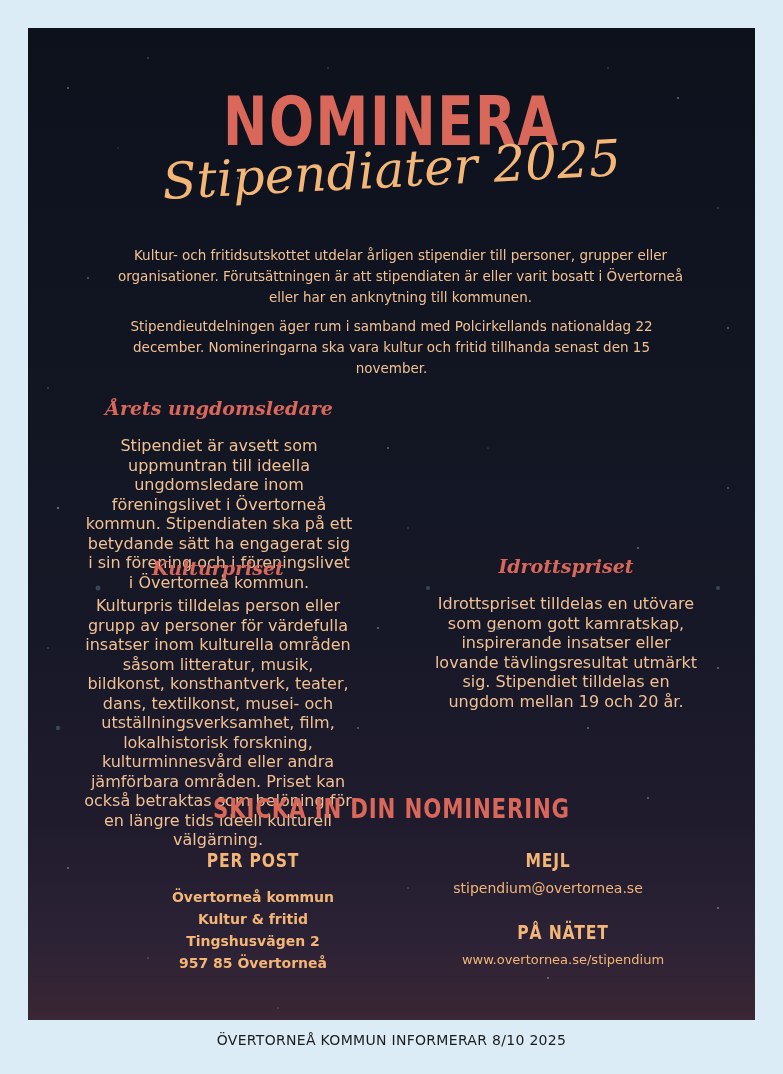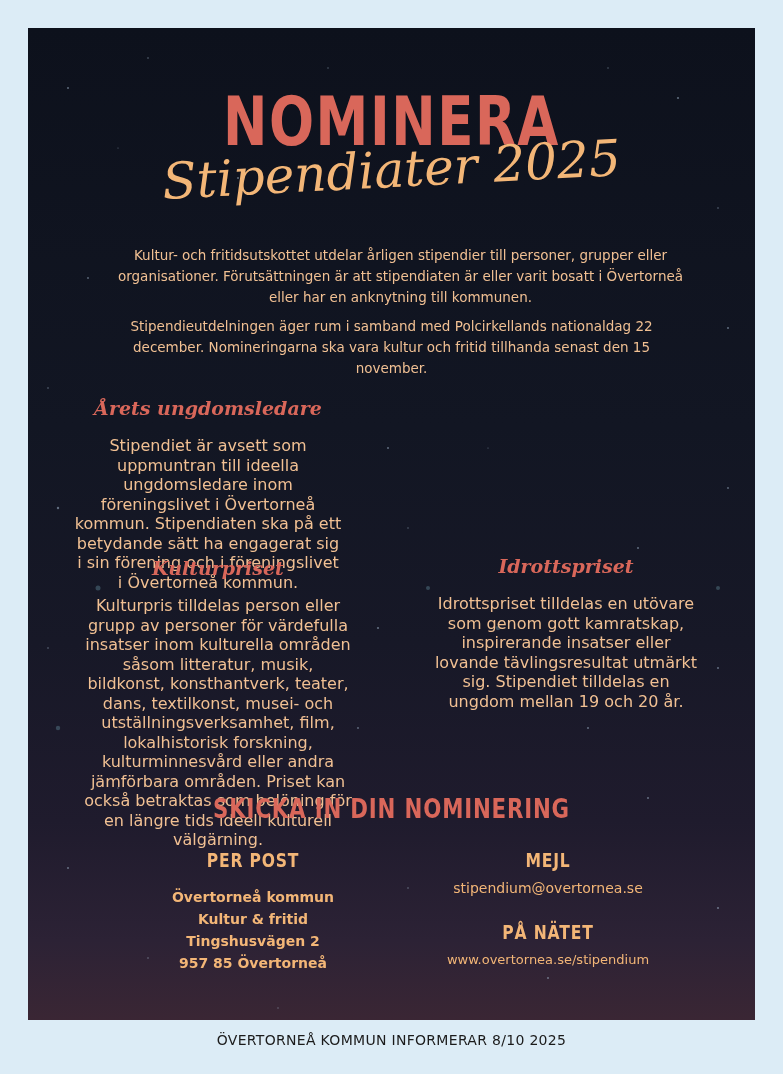--- a/index.html
+++ b/index.html
@@ -54,21 +54,21 @@
       font-family: "DejaVu Serif", serif;
       font-style: italic; font-weight: bold;
       font-size: 19px; line-height: 24px;
       color: #d9675a;
     }
     .award p {
       margin: 16px;
       color: #f1c093;
       font-size: 16px; line-height: 19.5px;
     }
-    .a1 { left: 30px; top: 368px; width: 300px; }
+    .a1 { left: 41px; top: 368px; width: 300px; }
     .a2 { left: 396px; top: 368px; width: 300px; }
     .a3 { left: 40px; top: 528px; width: 300px; }
     .a4 { left: 388px; top: 526px; width: 300px; }
     .send-heading {
       position: absolute; left: 0; right: 0; top: 766px;
       text-align: center;
       font-weight: bold; font-size: 26px; line-height: 30px;
       letter-spacing: 1px;
       color: #d9675a;
       transform: scaleX(0.82);
@@ -77,21 +77,21 @@
     .col h4 {
       margin: 0;
       font-weight: bold; font-size: 19px; line-height: 24px;
       letter-spacing: 1px;
       transform: scaleX(0.82);
     }
     .col .addr { font-weight: bold; font-size: 14px; line-height: 22px; margin-top: 14px; }
     .post-col { left: 110px; width: 230px; top: 820px; }
     .mail-col { left: 370px; width: 300px; top: 820px; }
     .mail-col .email { font-weight: normal; font-size: 14px; line-height: 20px; margin-top: 6px; }
-    .web-col { left: 370px; width: 300px; top: 892px; }
+    .web-col { left: 385px; width: 300px; top: 892px; }
     .web-col .url { font-size: 13px; line-height: 20px; margin-top: 6px; }
     .footer {
       position: absolute; left: 0; right: 0; top: 1032px;
       text-align: center;
       font-size: 14px; letter-spacing: 0.3px;
       color: #1b1b1b;
     }
   </style>
 </head>
 <body>

